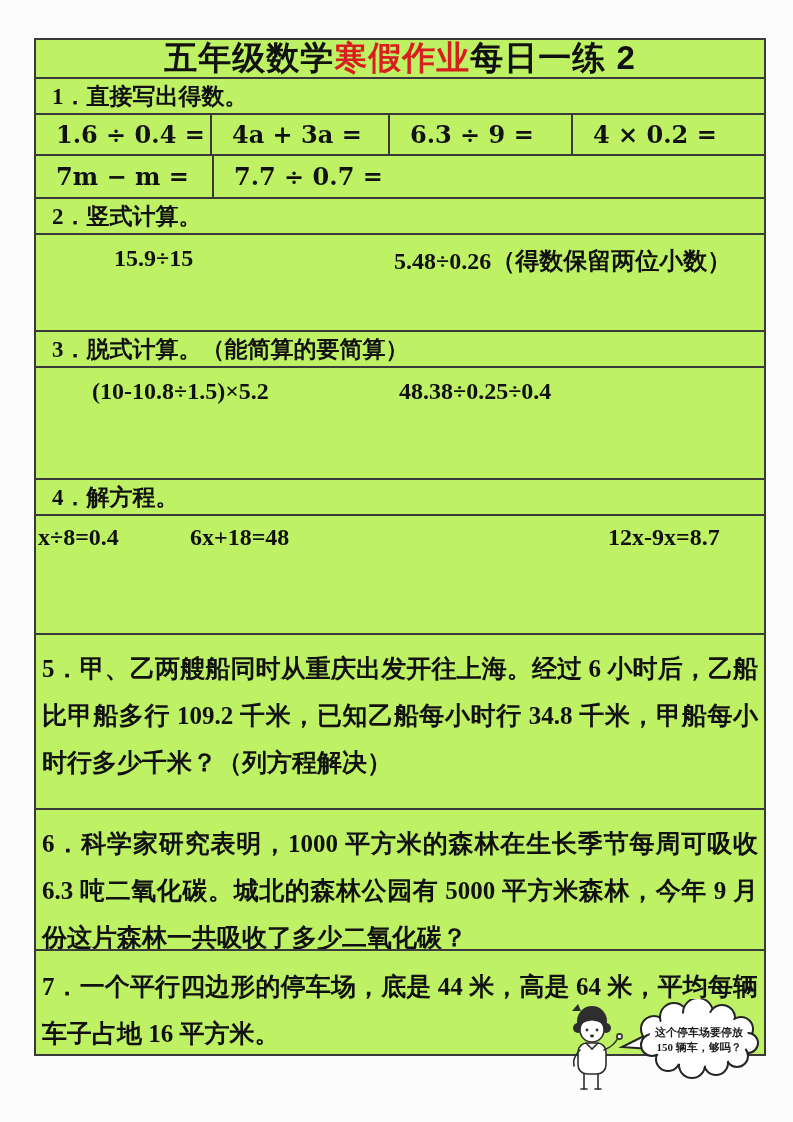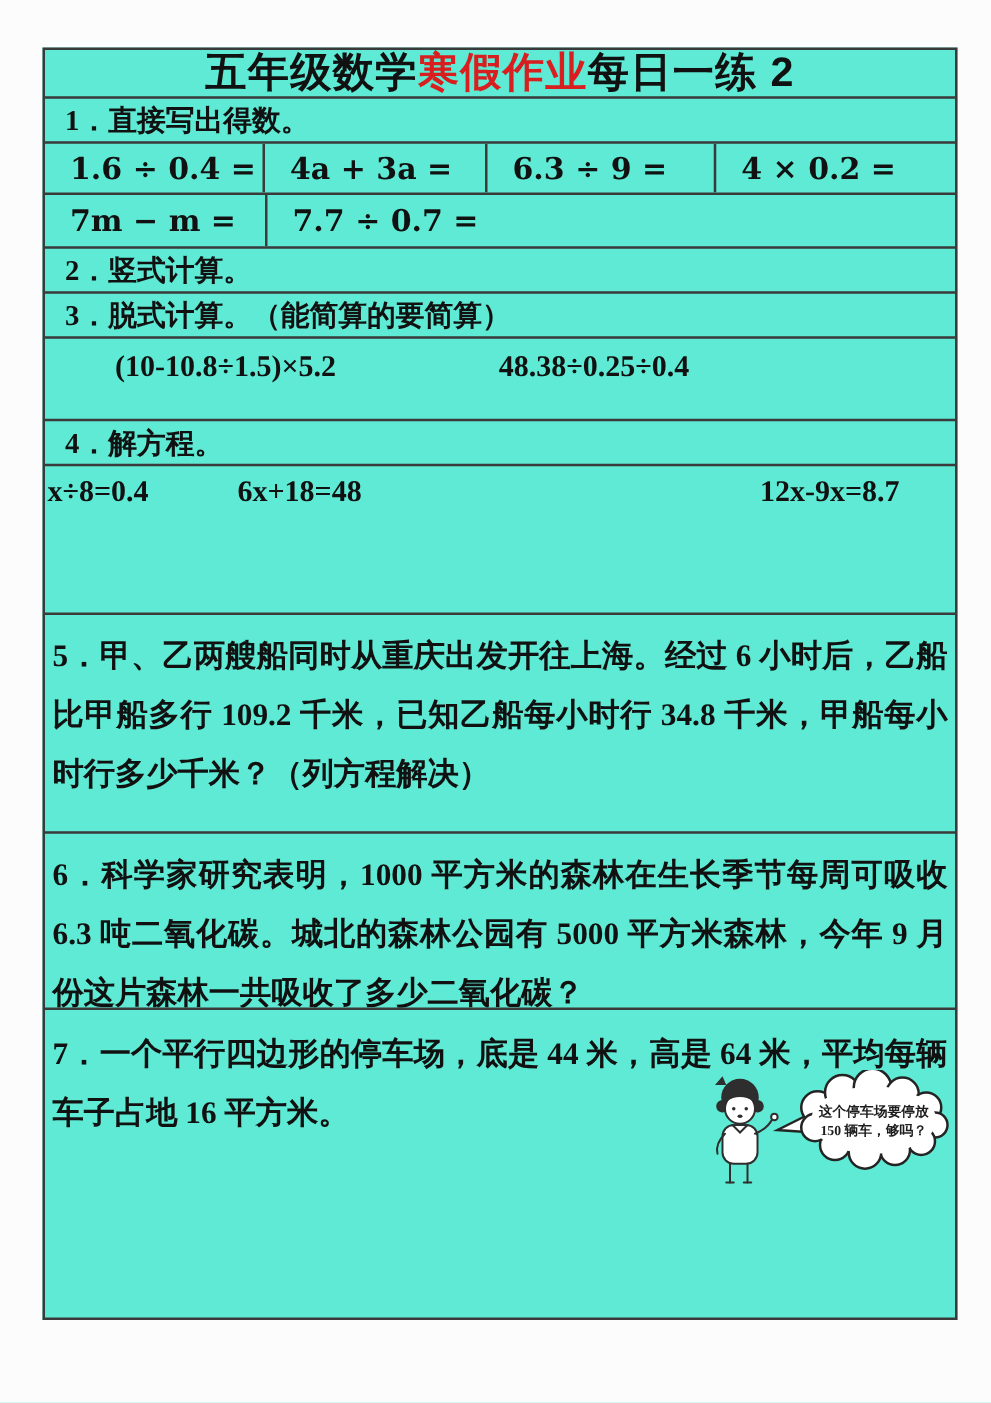--- a/index.html
+++ b/index.html
@@ -1,19 +1,19 @@
 <!DOCTYPE html>
 <html><head>
 <meta charset="utf-8">
 <style>
   * { margin:0; padding:0; box-sizing:border-box; }
   html,body { width:793px; height:1122px; background:#fcfcfc; font-family:"Liberation Serif","DejaVu Serif",serif; color:#111; }
   .sheet {
     position:absolute; left:34px; top:38px; width:732px; height:1018px;
-    background:#5eead4; border:2px solid #3a3a3a;
+    background:#bef264; border:2px solid #3a3a3a;
   }
   .row { position:relative; width:100%; border-bottom:2px solid #3a3a3a; overflow:hidden; }
   .row:last-child { border-bottom:none; }
 
   .title-row { height:39px; display:flex; align-items:center; justify-content:center;
     font-family:"Liberation Sans","DejaVu Sans",sans-serif; font-weight:bold;
     font-size:33px; letter-spacing:1px; }
   .title-red { color:#d81e1e; }
 
   .heading-row { height:36px; display:flex; align-items:center; padding-left:16px;
@@ -22,21 +22,21 @@
   .grid-row { height:41px; display:flex; }
   .grid-row2 { height:43px; }
   .grid-cell { border-right:2px solid #3a3a3a; display:flex; align-items:center;
     padding-left:20px; font-weight:bold; font-size:24px; font-family:"DejaVu Serif","Liberation Serif",serif; }
   .grid-cell:last-child { border-right:none; }
   .c1 { width:176px; } .c2 { width:178px; } .c3 { width:183px; } .c4 { flex:1; }
 
   .workspace { font-weight:bold; font-size:24px; }
   .workspace .expr { position:absolute; top:10px; white-space:nowrap; }
   .h-body2 { height:97px; }
-  .h-body3 { height:66px; }
+  .h-body3 { height:112px; }
   .h-body4 { height:119px; }
   .h-body4 .expr { top:8px; }
 
   .problem { font-weight:bold; font-size:25px; line-height:47px;
     padding:10px 6px 0 6px; text-align:justify; }
   .h-s5 { height:175px; }
   .h-s6 { height:141px; }
   .h-s7 { height:154px; }
 
   .cartoon-wrap { position:absolute; right:0; bottom:2px; width:216px; height:104px; }
@@ -61,20 +61,24 @@
     <div class="grid-cell c2">4a + 3a =</div>
     <div class="grid-cell c3">6.3 ÷ 9 =</div>
     <div class="grid-cell c4">4 × 0.2 =</div>
   </div>
   <div class="row grid-row grid-row2">
     <div class="grid-cell c2">7m − m =</div>
     <div class="grid-cell c4">7.7 ÷ 0.7 =</div>
   </div>
 
   <div class="row heading-row">2．竖式计算。</div>
+  <div class="row workspace h-body2">
+    <span class="expr" style="left:78px">15.9÷15</span>
+    <span class="expr" style="left:358px">5.48÷0.26（得数保留两位小数）</span>
+  </div>
 
   <div class="row heading-row">3．脱式计算。（能简算的要简算）</div>
   <div class="row workspace h-body3">
     <span class="expr" style="left:56px">(10-10.8÷1.5)×5.2</span>
     <span class="expr" style="left:363px">48.38÷0.25÷0.4</span>
   </div>
 
   <div class="row heading-row">4．解方程。</div>
   <div class="row workspace h-body4">
     <span class="expr" style="left:2px">x÷8=0.4</span>

